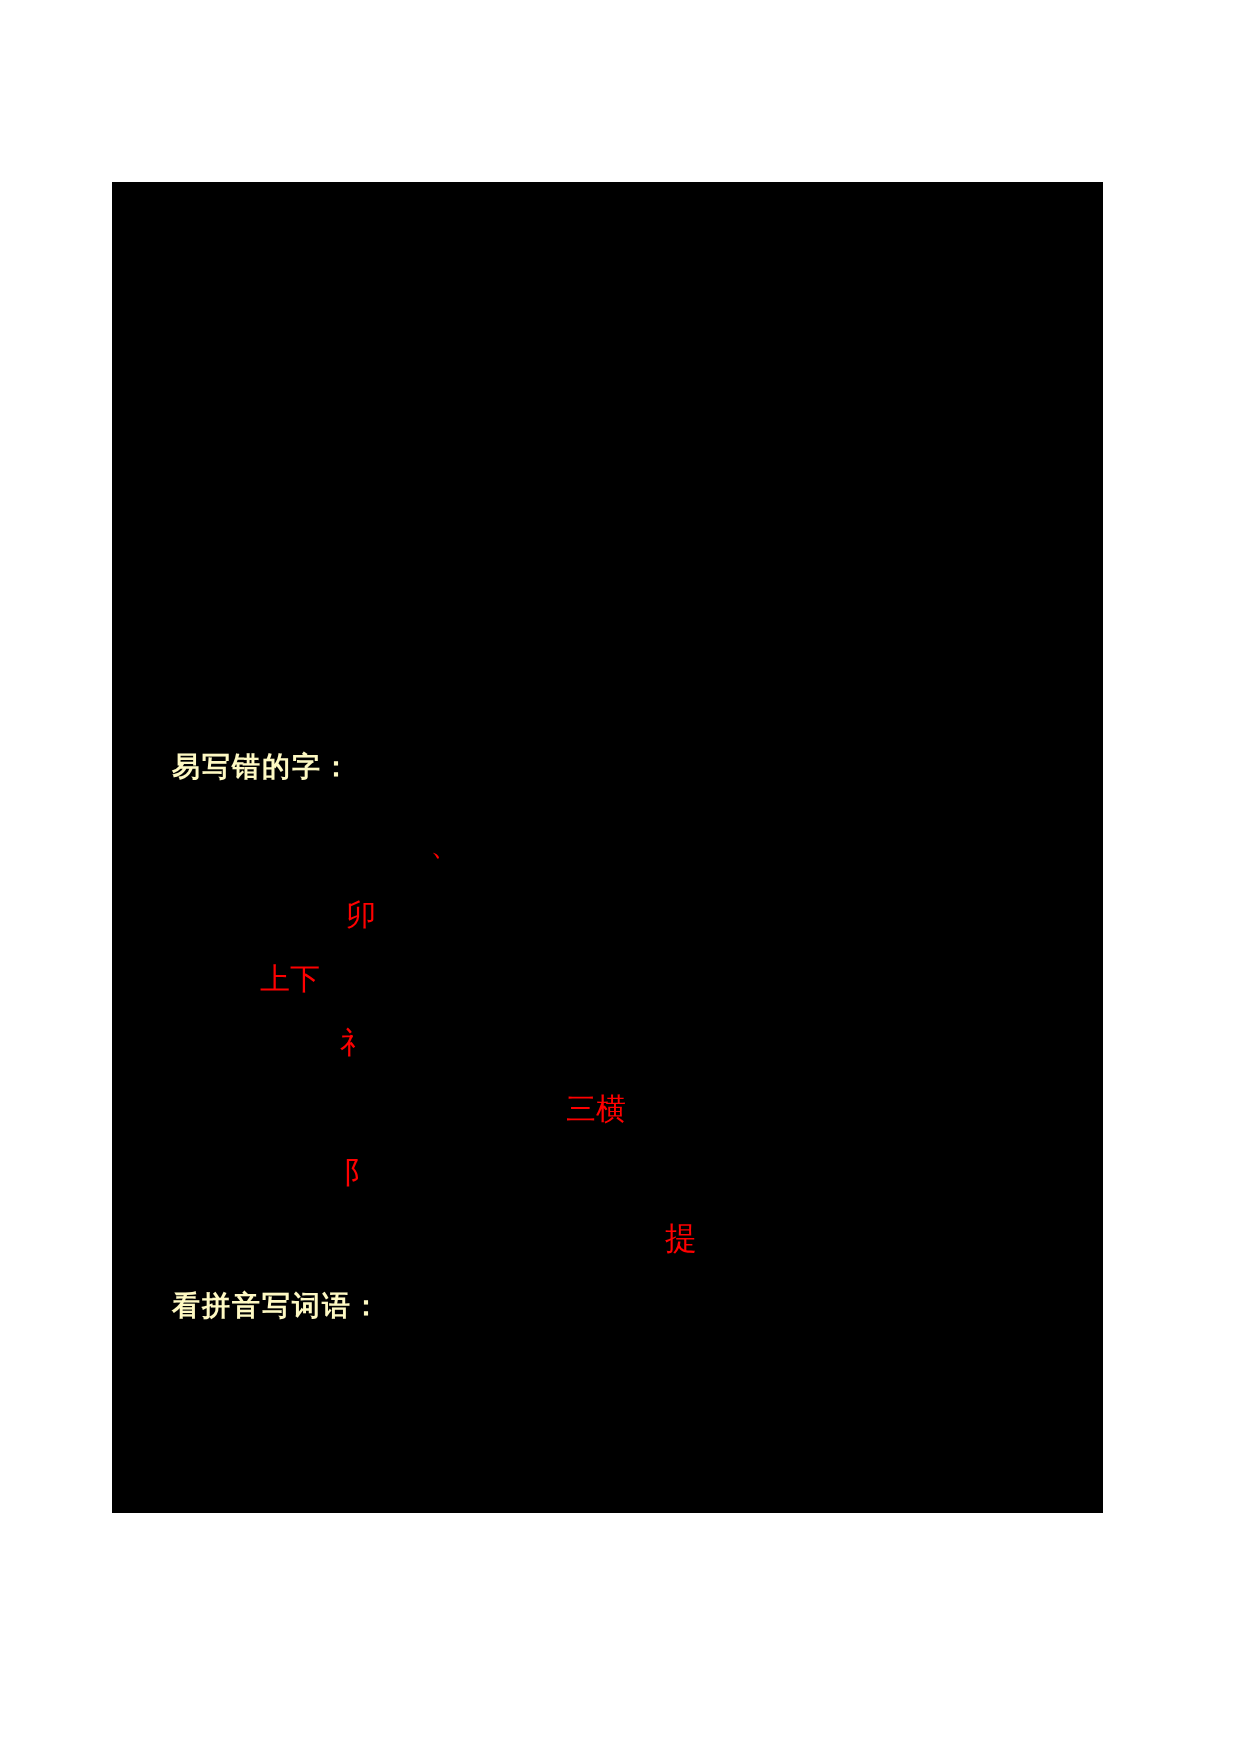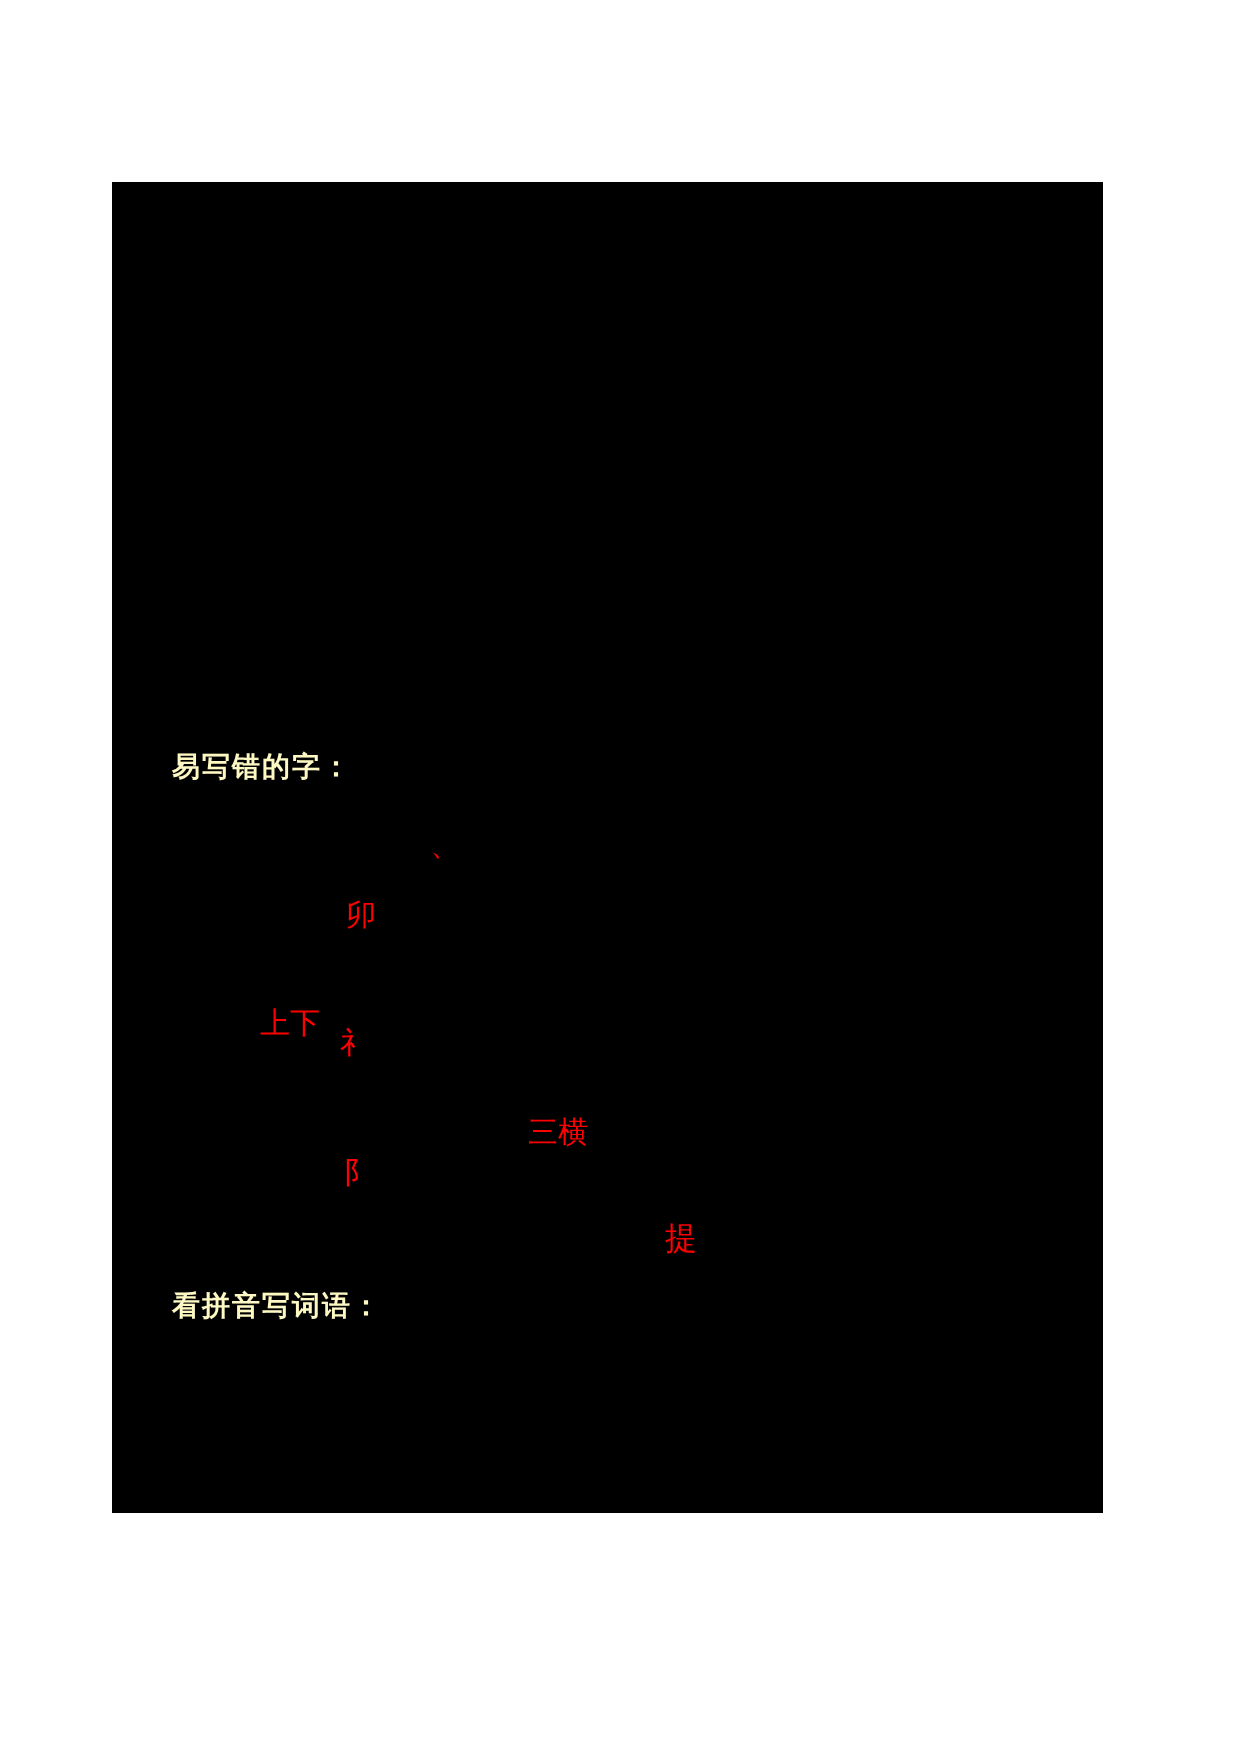--- a/index.html
+++ b/index.html
@@ -57,23 +57,23 @@
   .red-ann {
     position: absolute;
     color: #ff0000;
     font-size: 30px;
     line-height: 1.1;
     font-family: "DejaVu Serif", serif;
     white-space: nowrap;
   }
   .ann-0 { left: 318px; top: 646px; }   
   .ann-1 { left: 234px; top: 716px; }   
-  .ann-2 { left: 148px; top: 780px; margin-top: 44px; }   
+  .ann-2 { left: 148px; top: 780px; }   
   .ann-3 { left: 228px; top: 844px; }   
-  .ann-4 { left: 416px; top: 910px; margin-top: 23px; }   
+  .ann-4 { left: 454px; top: 910px; }   
   .ann-5 { left: 232px; top: 974px; }   
   .ann-6 { left: 553px; top: 1039px; font-size: 32px; }  
 </style>
 </head>
 <body>
 
 <div class="page">
 
   <div class="black-block">
 

